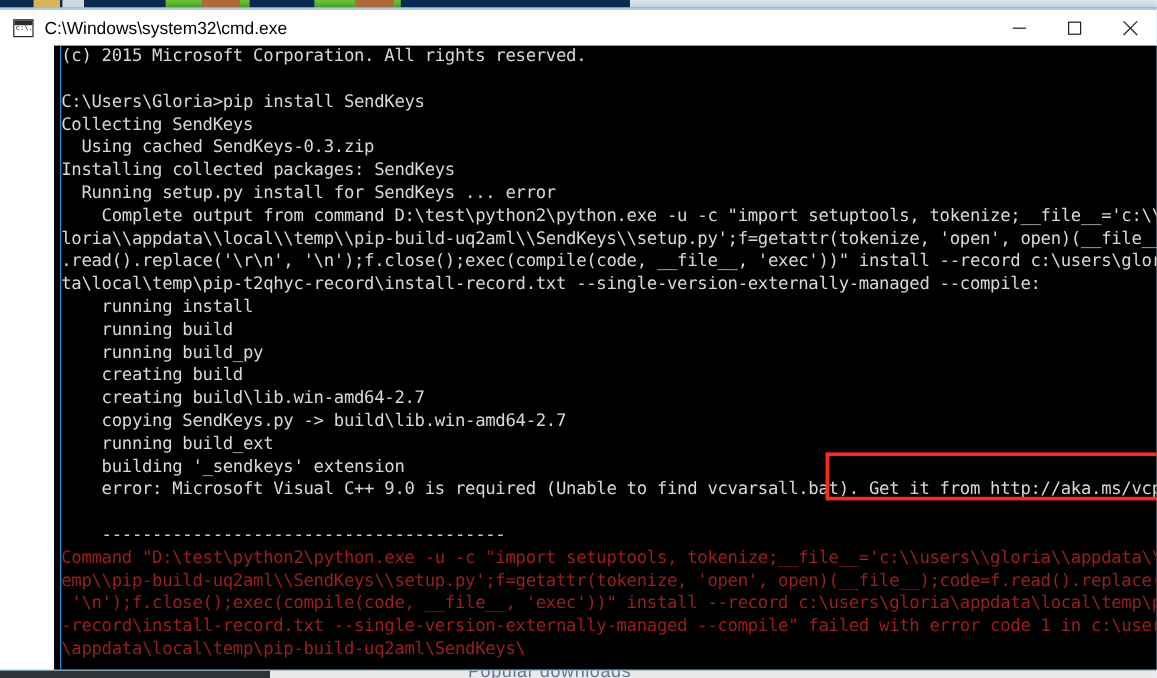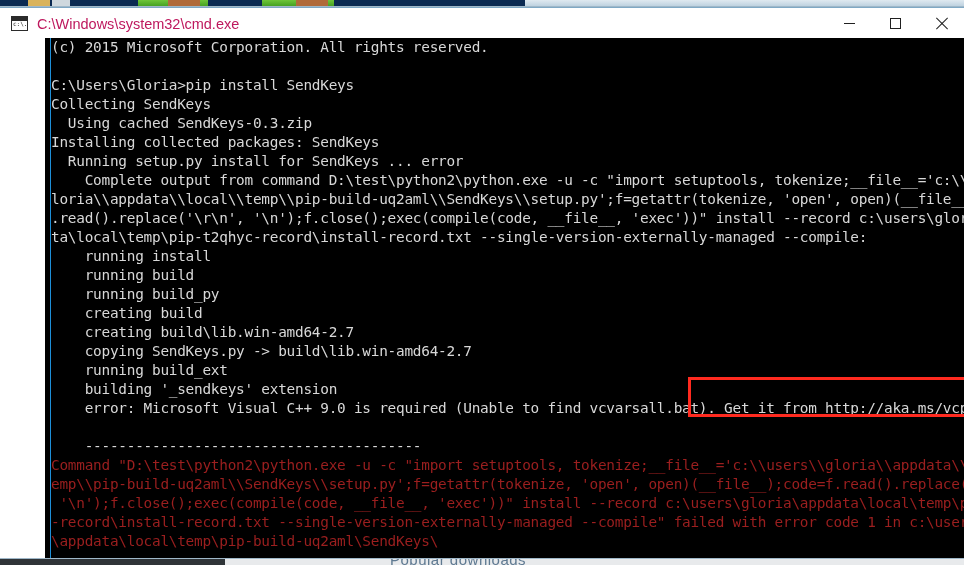--- a/index.html
+++ b/index.html
@@ -120,21 +120,21 @@
     position: absolute;
     left: 1px; top: 3px;
     font-family: "DejaVu Sans Mono", monospace;
     font-size: 6px;
     color: #2b2b2b;
     line-height: 8px;
   }
   #title-text {
     margin-left: 9px;
     font-size: 14.5px;
-    color: #be185d;
+    color: #000000;
     font-family: "Liberation Sans", sans-serif;
     white-space: nowrap;
   }
   #win-controls {
     position: absolute;
     right: 0; top: 0;
     height: 31px;
     display: flex;
   }
   .win-btn {

